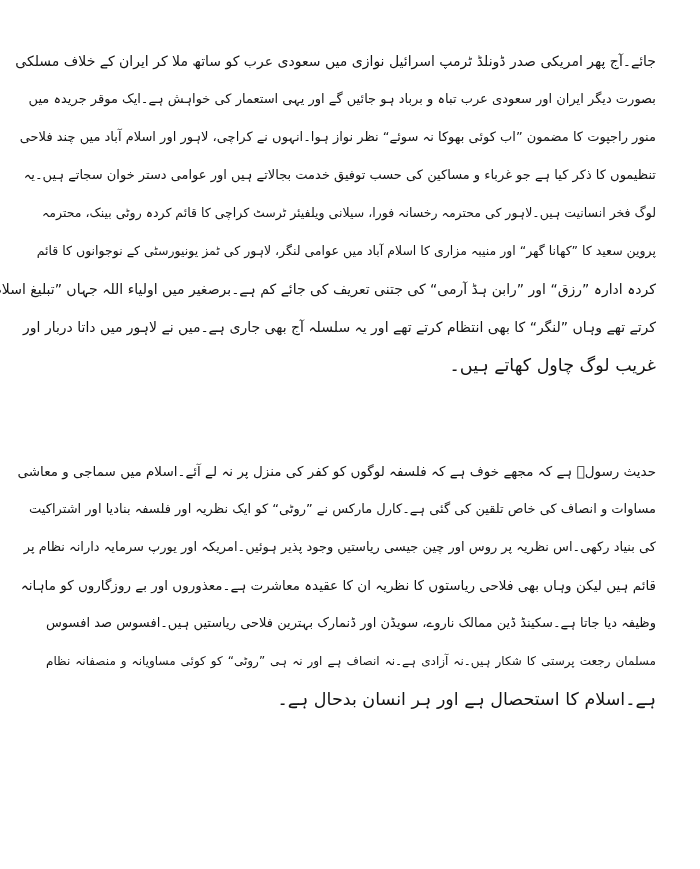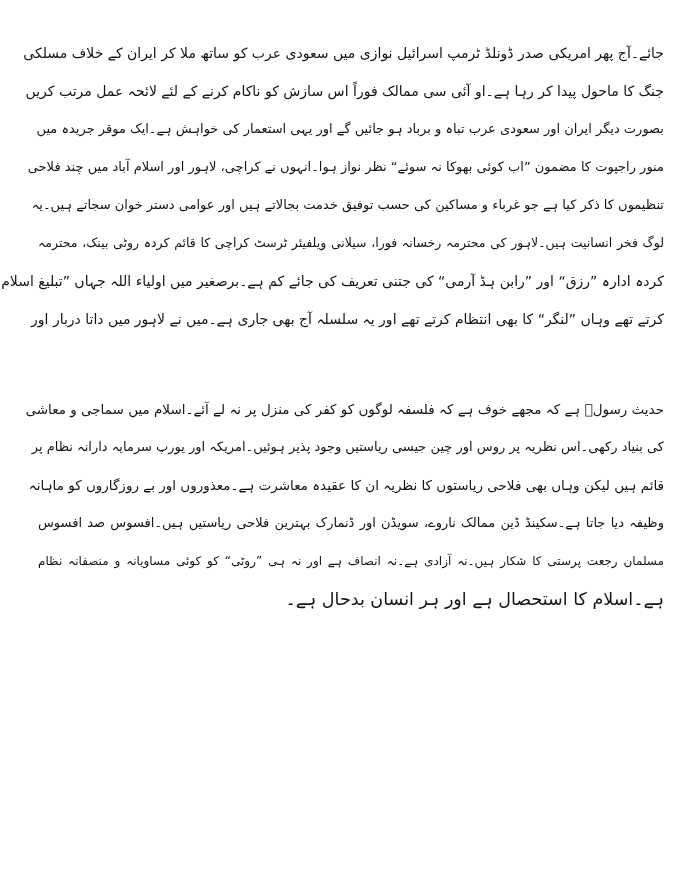--- a/index.html
+++ b/index.html
@@ -16,21 +16,21 @@
     }
     .page {
       position: absolute;
       top: 26px;
       left: 30px;
       width: 642px;
       direction: rtl;
       font-family: "DejaVu Sans", sans-serif;
     }
     .paragraph {
-      margin: 8px;
+      margin: 16px;
     }
     .line {
       display: block;
       height: 38px;
       line-height: 38px;
       font-size: 17.5px;
       white-space: nowrap;
       text-align: justify;
       text-align-last: justify;
       color: #141414;
@@ -41,32 +41,34 @@
     .para-gap {
       height: 36px;
     }
   </style>
 </head>
 <body>
 
 <div class="page">
   <div class="paragraph">
     <span class="line" style="display: block; font-size: 14px;">جائے۔آج پھر امریکی صدر ڈونلڈ ٹرمپ اسرائیل نوازی میں سعودی عرب کو ساتھ ملا کر ایران کے خلاف مسلکی</span>
-    <span class="line" style="display: block; font-size: 14px;">جنگ کا ماحول پیدا کر رہا ہے۔او آئی سی ممالک فوراً اس سازش کو ناکام کرنے کے لئے لائحہ عمل مرتب کریں</span>
     <span class="line" style="display: block; font-size: 13px;">بصورت دیگر ایران اور سعودی عرب تباہ و برباد ہو جائیں گے اور یہی استعمار کی خواہش ہے۔ایک موقر جریدہ میں</span>
     <span class="line" style="display: block; font-size: 13px;">منور راجپوت کا مضمون ”اب کوئی بھوکا نہ سوئے“ نظر نواز ہوا۔انہوں نے کراچی، لاہور اور اسلام آباد میں چند فلاحی</span>
     <span class="line" style="display: block; font-size: 13px;">تنظیموں کا ذکر کیا ہے جو غرباء و مساکین کی حسب توفیق خدمت بجالاتے ہیں اور عوامی دستر خوان سجاتے ہیں۔یہ</span>
     <span class="line" style="display: block; font-size: 12.5px;">لوگ فخر انسانیت ہیں۔لاہور کی محترمہ رخسانہ فورا، سیلانی ویلفیئر ٹرسٹ کراچی کا قائم کردہ روٹی بینک، محترمہ</span>
+    <span class="line" style="display: block; font-size: 12.5px;">پروین سعید کا ”کھانا گھر“ اور منیبہ مزاری کا اسلام آباد میں عوامی لنگر، لاہور کی ٹمز یونیورسٹی کے نوجوانوں کا قائم</span>
     <span class="line" style="display: block; font-size: 14px;">کردہ ادارہ ”رزق“ اور ”رابن ہڈ آرمی“ کی جتنی تعریف کی جائے کم ہے۔برصغیر میں اولیاء اللہ جہاں ”تبلیغ اسلام“</span>
     <span class="line" style="display: block; font-size: 14px;">کرتے تھے وہاں ”لنگر“ کا بھی انتظام کرتے تھے اور یہ سلسلہ آج بھی جاری ہے۔میں نے لاہور میں داتا دربار اور</span>
+    <span class="line last" style="display: block;">غریب لوگ چاول کھاتے ہیں۔</span>
   </div>
 
   <div class="para-gap"></div>
 
   <div class="paragraph">
     <span class="line" style="display: block; font-size: 13.5px;">حدیث رسولؐ ہے کہ مجھے خوف ہے کہ فلسفہ لوگوں کو کفر کی منزل پر نہ لے آئے۔اسلام میں سماجی و معاشی</span>
+    <span class="line" style="display: block; font-size: 13px;">مساوات و انصاف کی خاص تلقین کی گئی ہے۔کارل مارکس نے ”روٹی“ کو ایک نظریہ اور فلسفہ بنادیا اور اشتراکیت</span>
     <span class="line" style="display: block; font-size: 13px;">کی بنیاد رکھی۔اس نظریہ پر روس اور چین جیسی ریاستیں وجود پذیر ہوئیں۔امریکہ اور یورپ سرمایہ دارانہ نظام پر</span>
     <span class="line" style="display: block; font-size: 13.5px;">قائم ہیں لیکن وہاں بھی فلاحی ریاستوں کا نظریہ ان کا عقیدہ معاشرت ہے۔معذوروں اور بے روزگاروں کو ماہانہ</span>
     <span class="line" style="display: block; font-size: 13px;">وظیفہ دیا جاتا ہے۔سکینڈ ڈین ممالک ناروے، سویڈن اور ڈنمارک بہترین فلاحی ریاستیں ہیں۔افسوس صد افسوس</span>
     <span class="line" style="display: block; font-size: 12px;">مسلمان رجعت پرستی کا شکار ہیں۔نہ آزادی ہے۔نہ انصاف ہے اور نہ ہی ”روٹی“ کو کوئی مساویانہ و منصفانہ نظام</span>
     <span class="line last" style="display: block;">ہے۔اسلام کا استحصال ہے اور ہر انسان بدحال ہے۔</span>
   </div>
 </div>
 
 </body></html>

